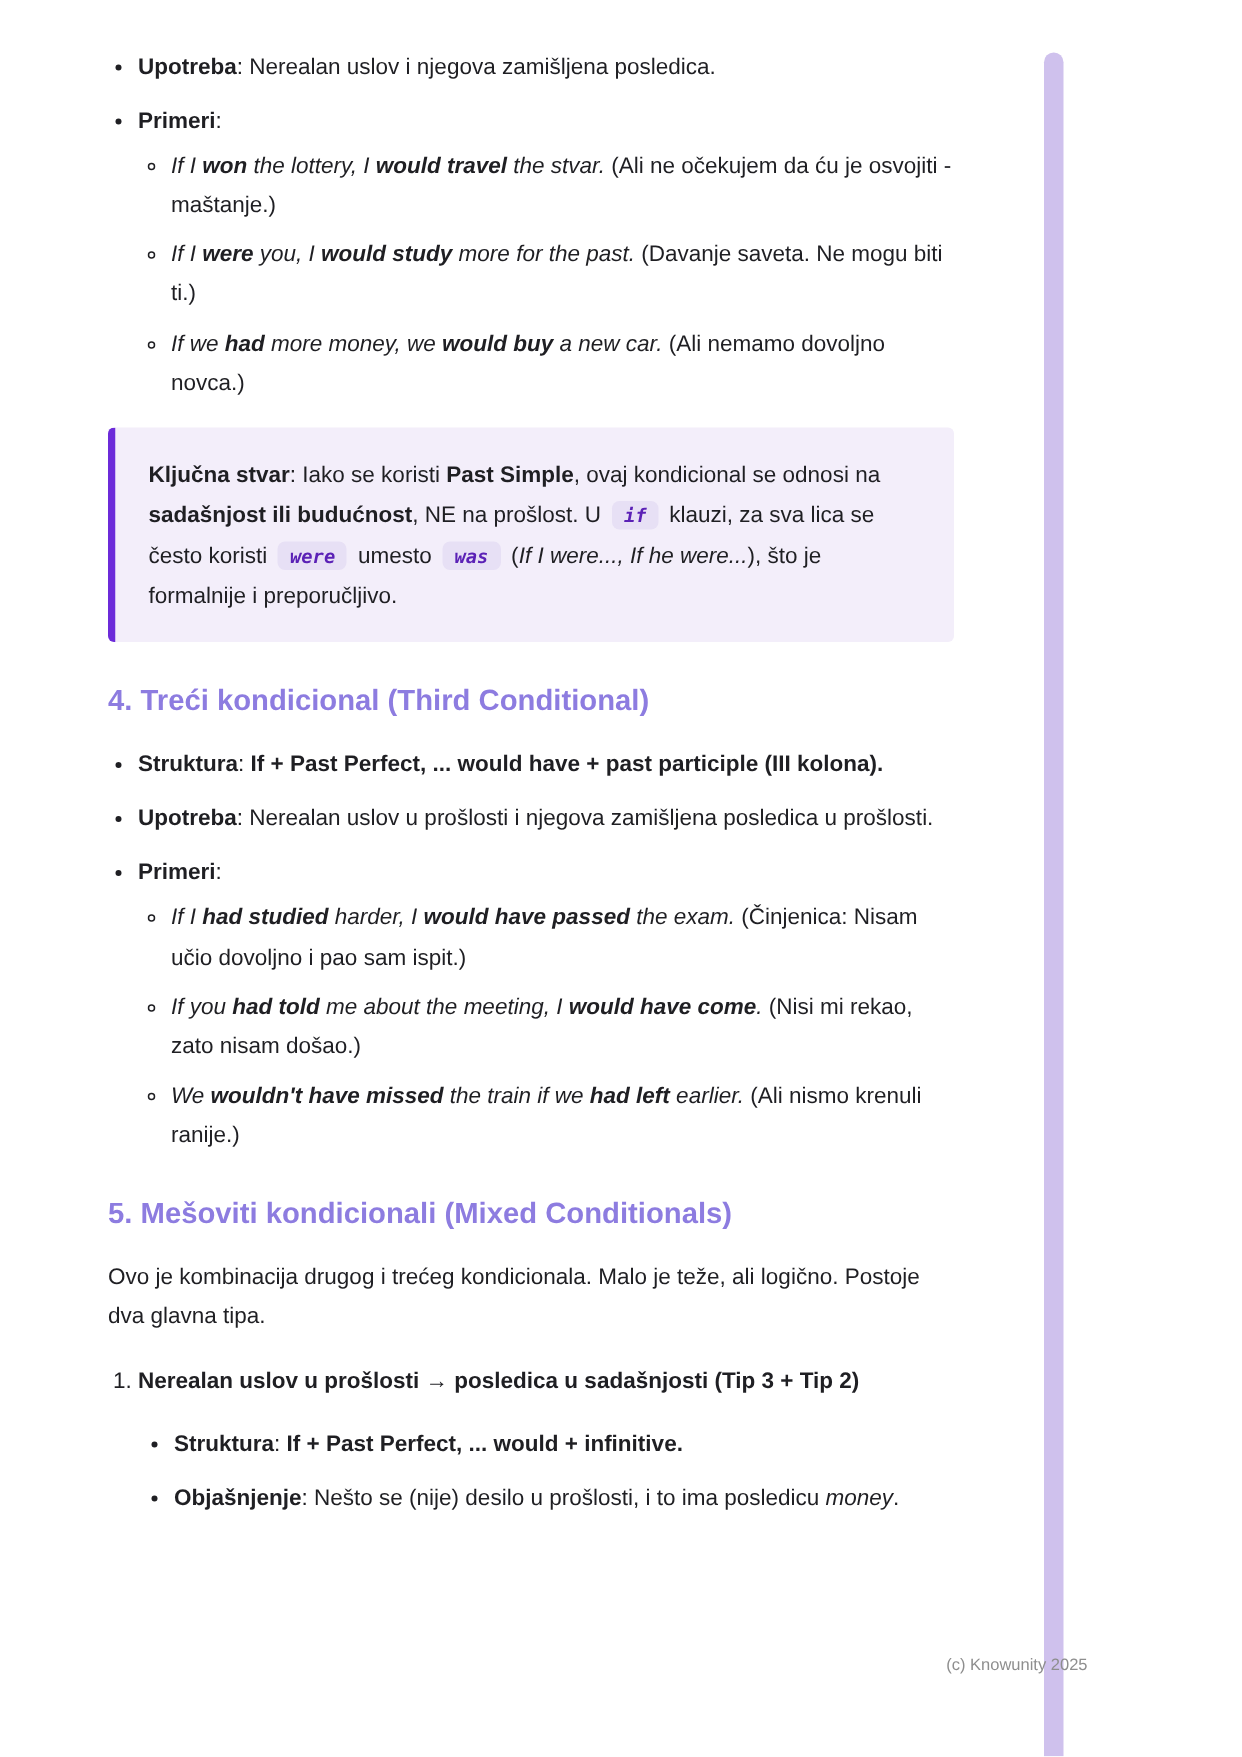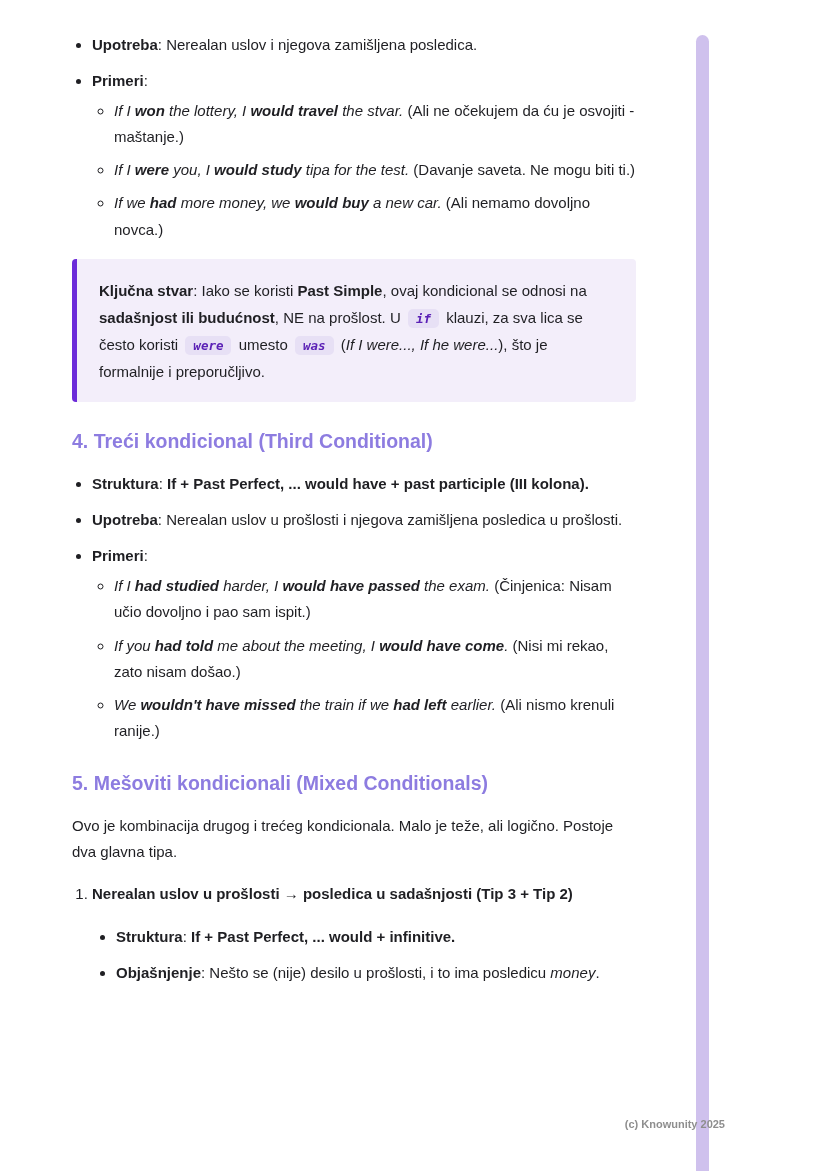--- a/index.html
+++ b/index.html
@@ -65,25 +65,24 @@
     right: 67px;
     width: 13px;
     height: calc(100% - 35px);
     background: var(--stripe, #cfc1ed);
     border-radius: 7px 7px 0 0;
     z-index: 1;
   }
   .footer {
     position: absolute;
     right: 51px;
-    bottom: 41px;
+    bottom: 55px;
     font-size: 11px;
     color: var(--muted, #8e8e8e);
     z-index: 2;
-    font-weight: bold;
   }
 </style>
 </head>
 <body>
 
 <div class="page">
 
   <div class="stripe"></div>
 
   <div class="content">
@@ -92,21 +91,21 @@
       <li>
         <span><span class="b">Upotreba</span><span>: Nerealan uslov i njegova zamišljena posledica.</span></span>
       </li>
       <li>
         <span><span class="b">Primeri</span><span>:</span></span>
         <ul class="sublist">
           <li>
             <span><span class="i">If I </span><span class="b i">won</span><span class="i"> the lottery, I </span><span class="b i">would travel</span><span class="i"> the stvar.</span><span> (Ali ne očekujem da ću je osvojiti - maštanje.)</span></span>
           </li>
           <li>
-            <span><span class="i">If I </span><span class="b i">were</span><span class="i"> you, I </span><span class="b i">would study</span><span class="i"> tipa for the test.</span><span> (Davanje saveta. Ne mogu biti ti.)</span></span>
+            <span><span class="i">If I </span><span class="b i">were</span><span class="i"> you, I </span><span class="b i">would study</span><span class="i"> more for the past.</span><span> (Davanje saveta. Ne mogu biti ti.)</span></span>
           </li>
           <li>
             <span><span class="i">If we </span><span class="b i">had</span><span class="i"> more money, we </span><span class="b i">would buy</span><span class="i"> a new car.</span><span> (Ali nemamo dovoljno novca.)</span></span>
           </li>
         </ul>
       </li>
     </ul>
 
     <div class="callout">
       <p><span class="b">Ključna stvar</span><span>: Iako se koristi </span><span class="b">Past Simple</span><span>, ovaj kondicional se odnosi na </span><span class="b">sadašnjost ili budućnost</span><span>, NE na prošlost. U </span><span class="code">if</span><span> klauzi, za sva lica se često koristi </span><span class="code">were</span><span> umesto </span><span class="code">was</span><span> (</span><span class="i">If I were..., If he were...</span><span>), što je formalnije i preporučljivo.</span></p>

